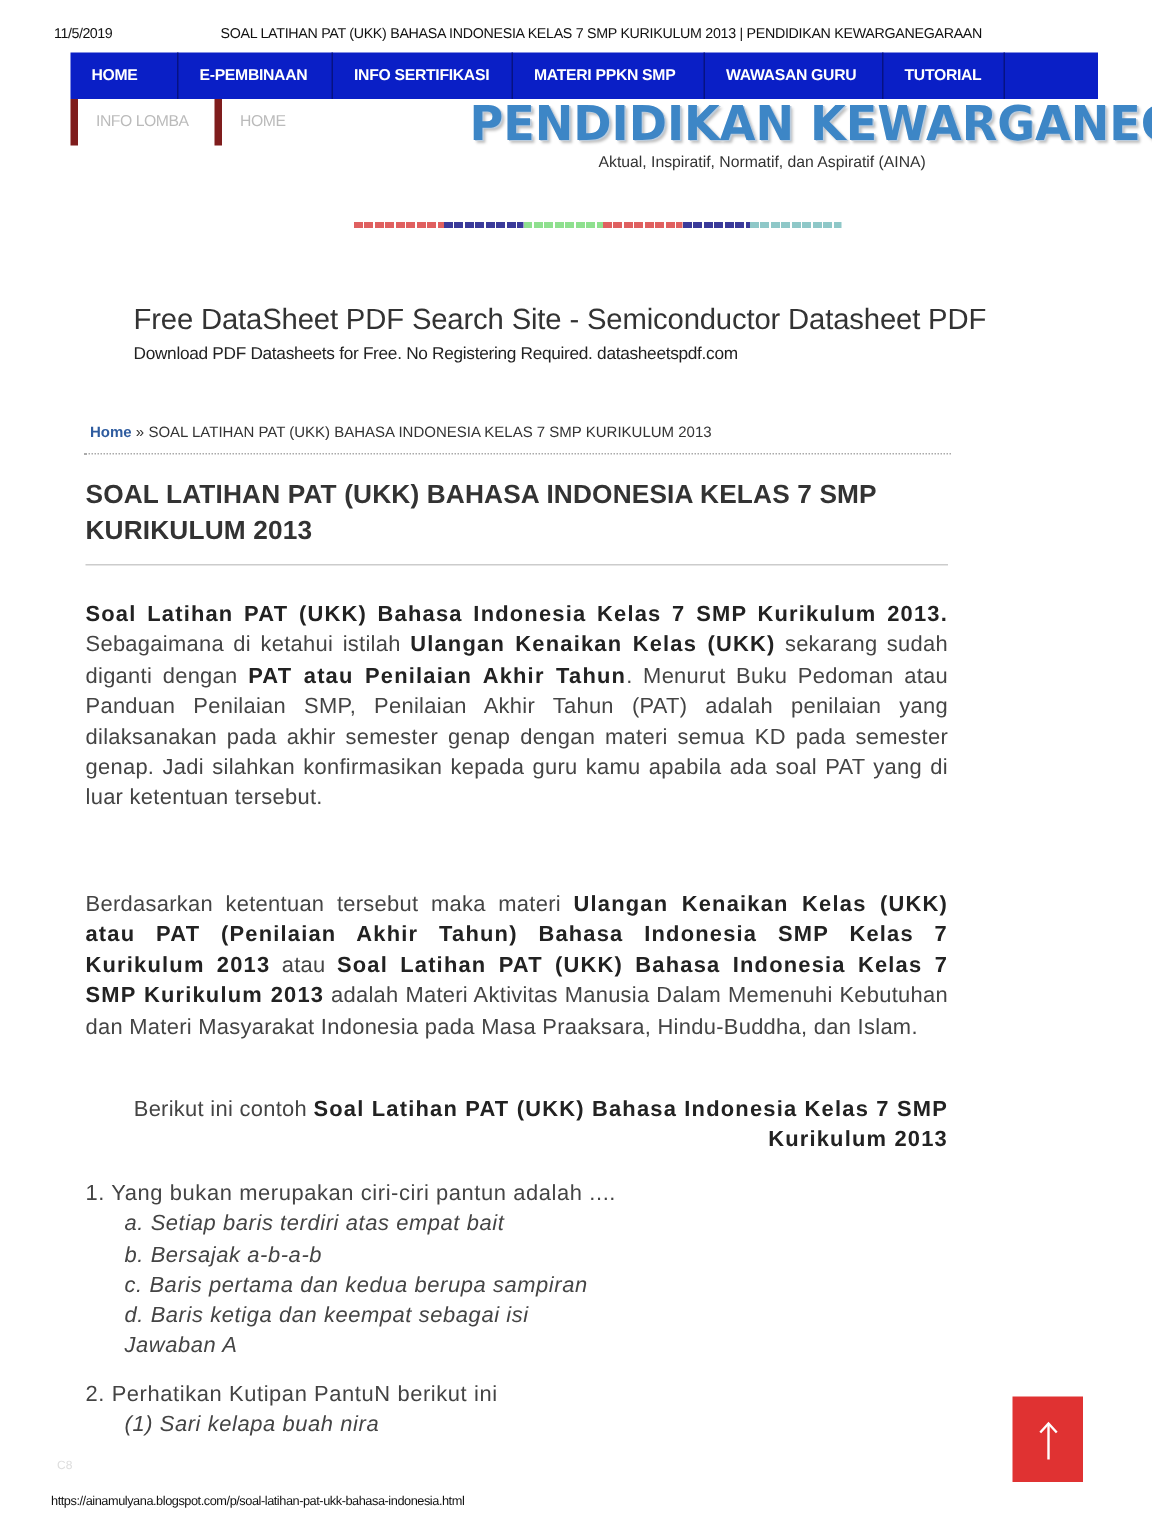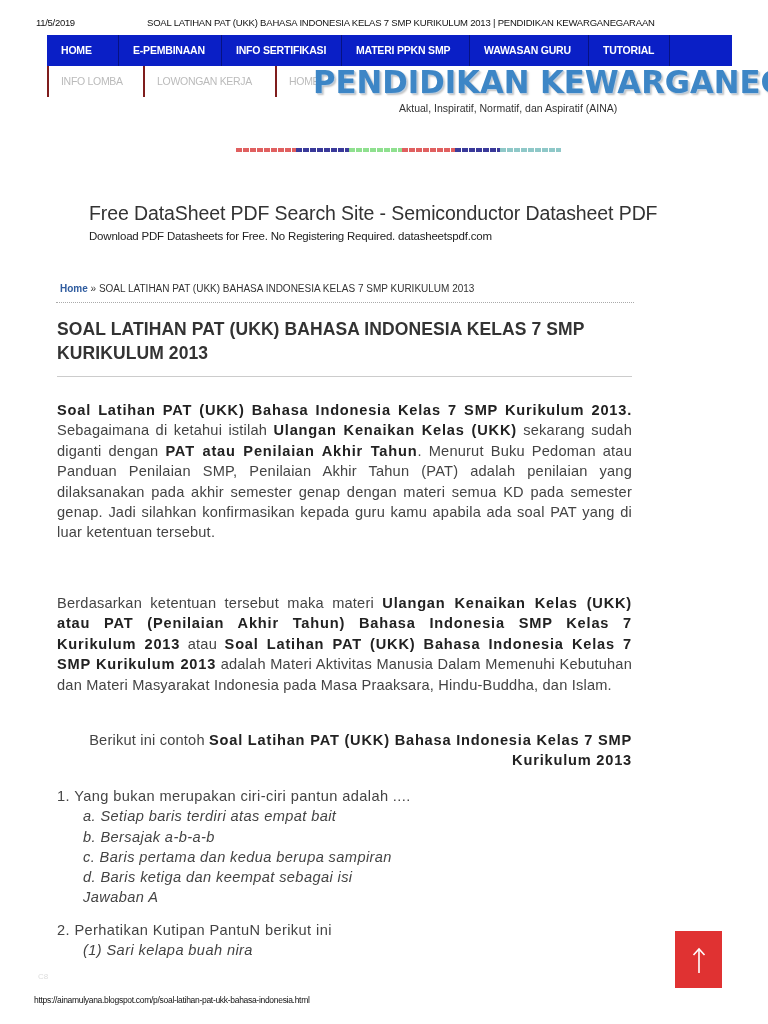--- a/index.html
+++ b/index.html
@@ -8,21 +8,21 @@
 
   .print-header { position: absolute; top: 17px; left: 0; width: 768px; height: 14px; font-size: 9.5px; color: #111; }
   .print-date { position: absolute; left: 36px; top: 0; letter-spacing: -0.3px; }
   .print-title { position: absolute; left: 147px; top: 0; letter-spacing: -0.2px; }
 
   .nav-row1 { position: absolute; top: 35px; left: 47px; width: 685px; height: 31px; background: #0a1fc6; display: flex; }
   .nav-row1 .nav-item { height: 31px; line-height: 31px; color: #fff; font-weight: bold; font-size: 10.5px; padding: 0 14px; border-right: 1px solid #061283; letter-spacing: -0.2px; cursor: pointer; white-space: nowrap; }
   .nav-row1 .nav-spacer { flex: 1; }
 
   .nav-row2 { position: absolute; top: 66px; left: 47px; height: 31px; display: flex; }
-  .nav-row2 .nav-item { height: 31px; line-height: 30px; font-size: 10.5px; color: #bbb; padding: 0 12px; border-left: 2px solid #7f1d1d; background: #fff; white-space: nowrap; cursor: pointer; letter-spacing: -0.3px; }
+  .nav-row2 .nav-item { height: 31px; line-height: 30px; font-size: 10.5px; color: #bbb; padding: 0 12px; border-left: 5px solid #7f1d1d; background: #fff; white-space: nowrap; cursor: pointer; letter-spacing: -0.3px; }
   .nav-row2 .nav-item:first-child { width: 96px; }
   .nav-row2 .nav-item:nth-child(2) { width: 132px; }
   .nav-row2 .nav-item:nth-child(3) { width: 45px; overflow: hidden; padding-right: 0; }
 
   .site-logo { position: absolute; top: 63px; left: 313px; font-size: 32px; font-weight: bold; color: #3d86c6; letter-spacing: 0px; transform: scaleX(0.96); transform-origin: left top; text-shadow: 1px 1px 0 #bcd, 2px 2px 2px rgba(0,0,0,0.25); white-space: nowrap; font-family: "DejaVu Sans", sans-serif; }
   .site-tagline { position: absolute; top: 102px; left: 399px; font-size: 10.5px; color: #333; white-space: nowrap; }
 
   .color-divider { position: absolute; top: 148px; left: 236px; width: 325px; height: 4px; display: flex; }
   .color-divider span { height: 4px; background-image: repeating-linear-gradient(90deg, currentColor 0 6px, transparent 6px 7px); }
 
@@ -67,21 +67,20 @@
   <div class="nav-item" style="width:103px">E-PEMBINAAN</div>
   <div class="nav-item" style="width:120px">INFO SERTIFIKASI</div>
   <div class="nav-item" style="width:128px">MATERI PPKN SMP</div>
   <div class="nav-item" style="width:119px">WAWASAN GURU</div>
   <div class="nav-item" style="width:81px">TUTORIAL</div>
   <div class="nav-spacer"></div>
 </nav>
 
 <nav class="nav-row2">
   <div class="nav-item">INFO LOMBA</div>
-  <div class="nav-item">LOWONGAN KERJA</div>
   <div class="nav-item">HOME</div>
 </nav>
 
 <div class="site-logo">PENDIDIKAN KEWARGANEGARAAN</div>
 <div class="site-tagline">Aktual, Inspiratif, Normatif, dan Aspiratif (AINA)</div>
 
 <div class="color-divider">
   <span style="width:60px;color:#e06060"></span>
   <span style="width:53px;color:#3a3a9a"></span>
   <span style="width:53px;color:#8fe08f"></span>

